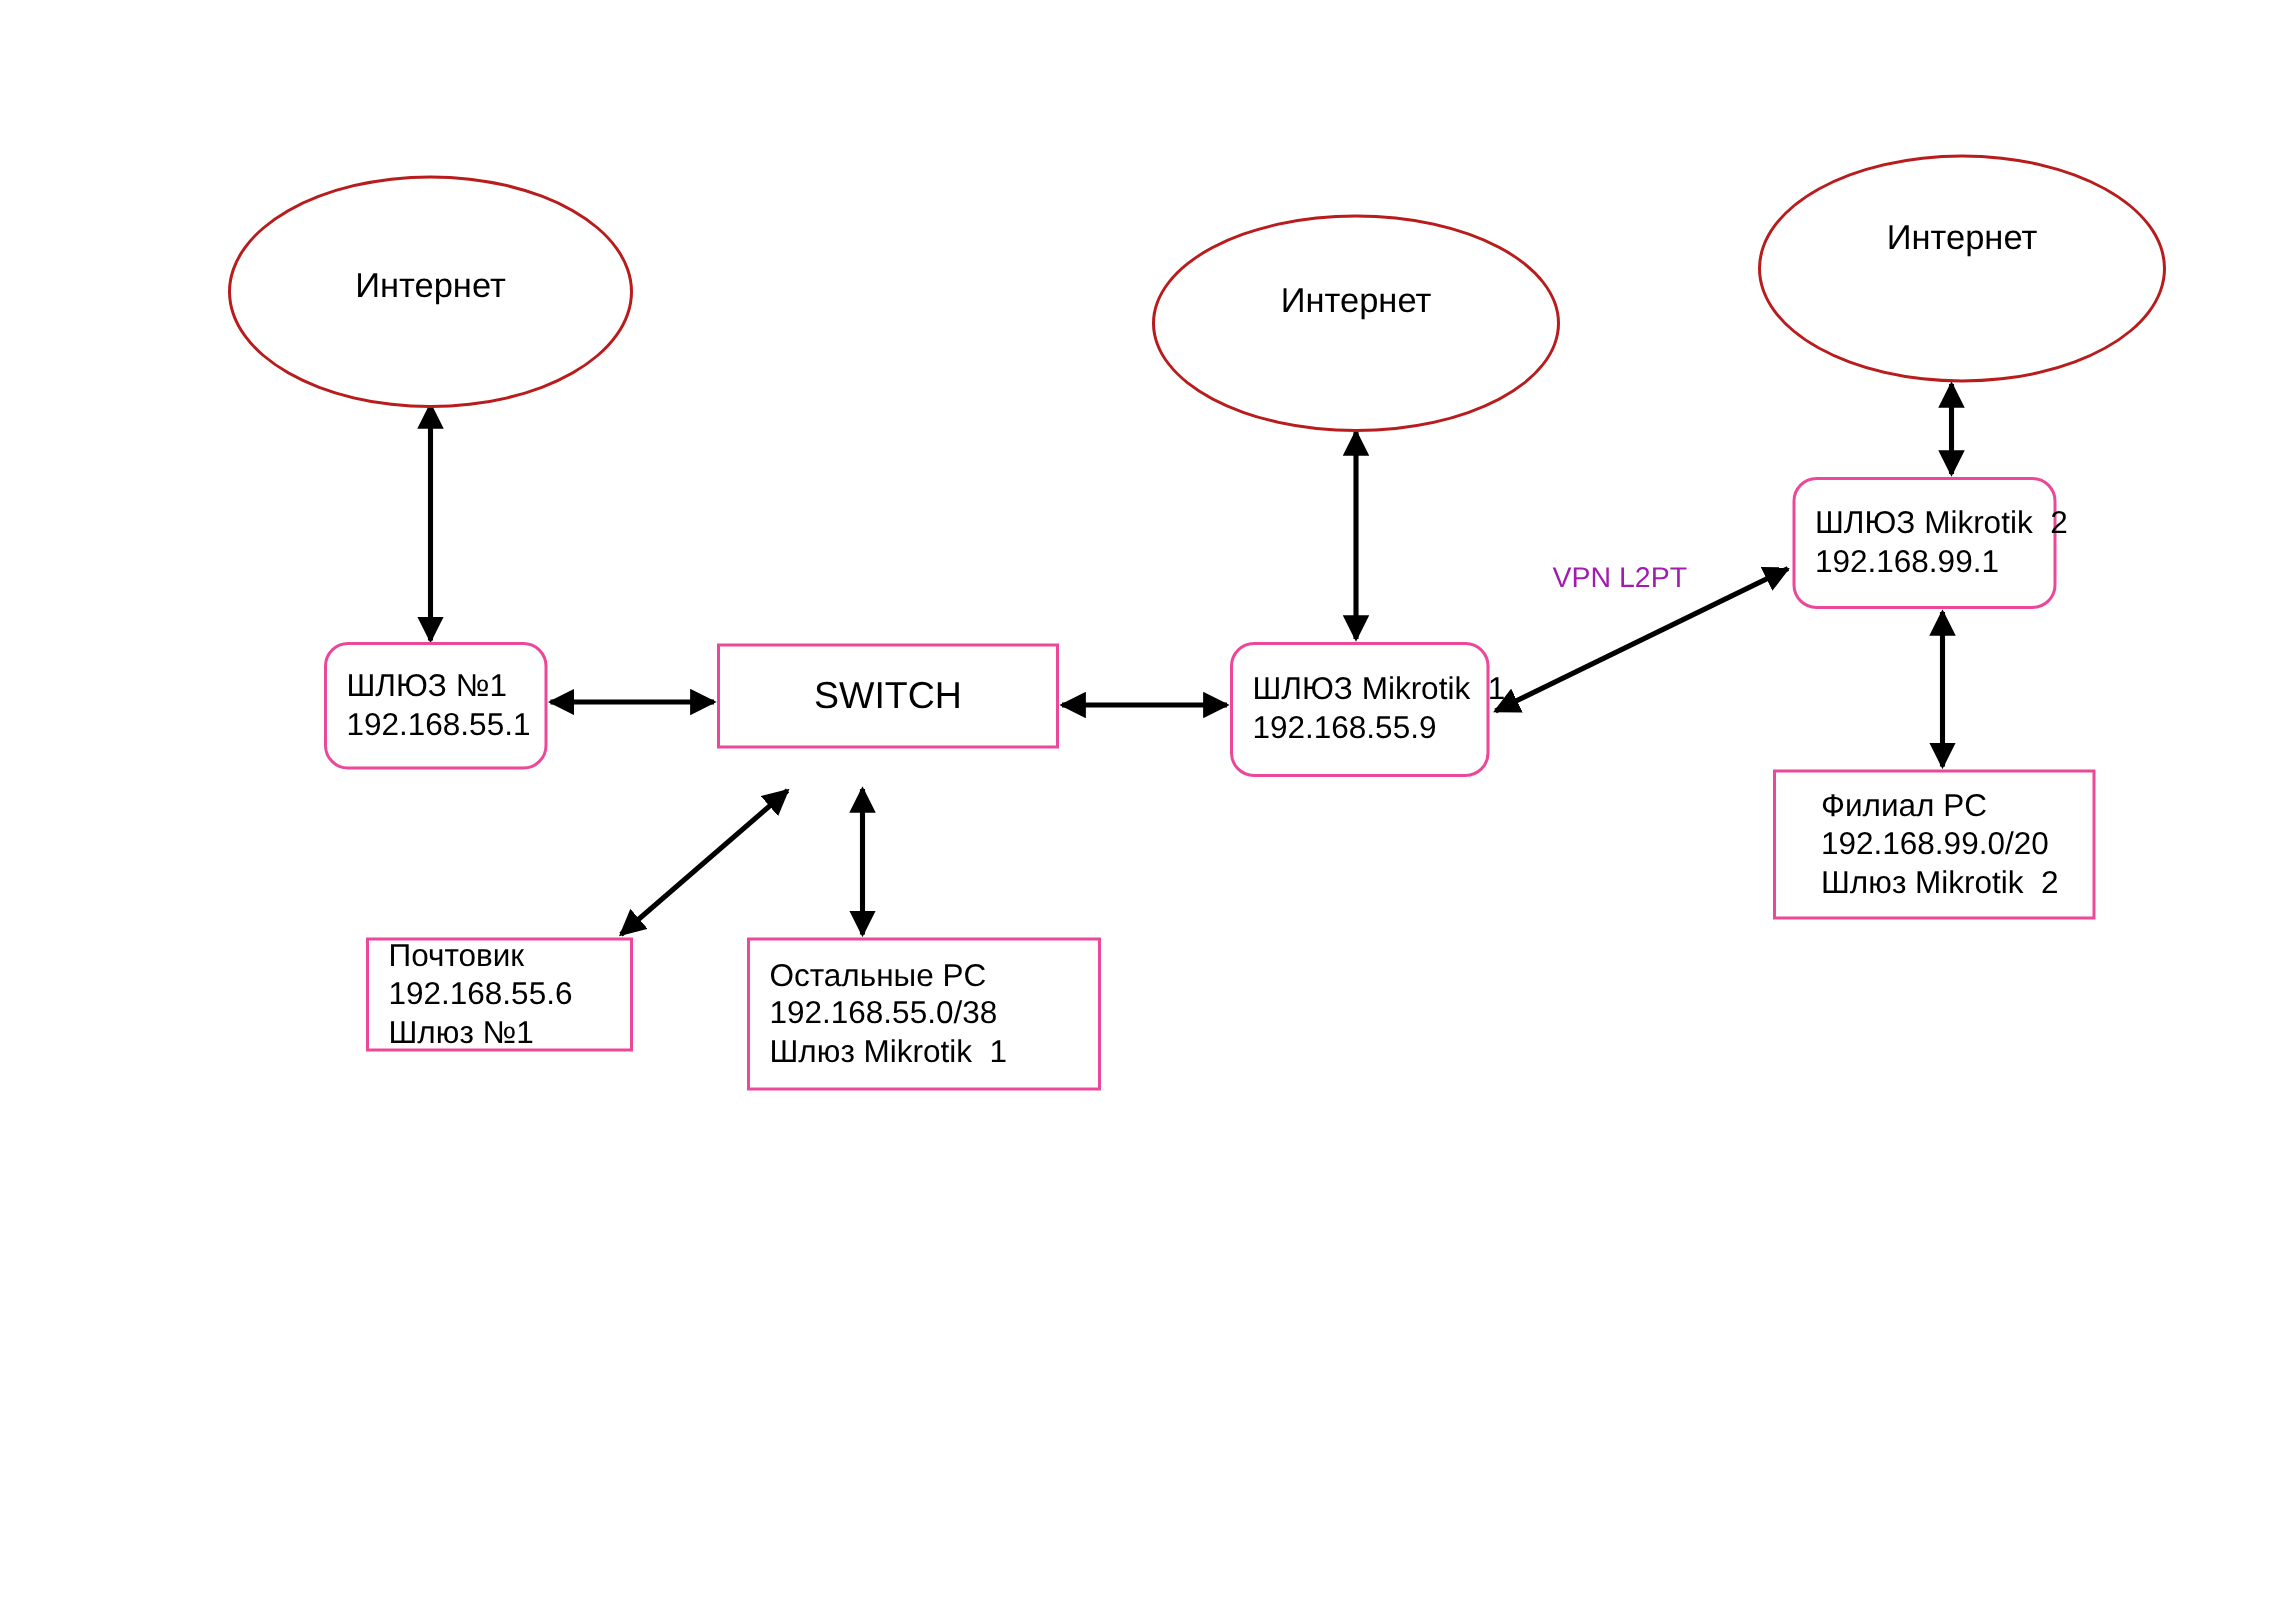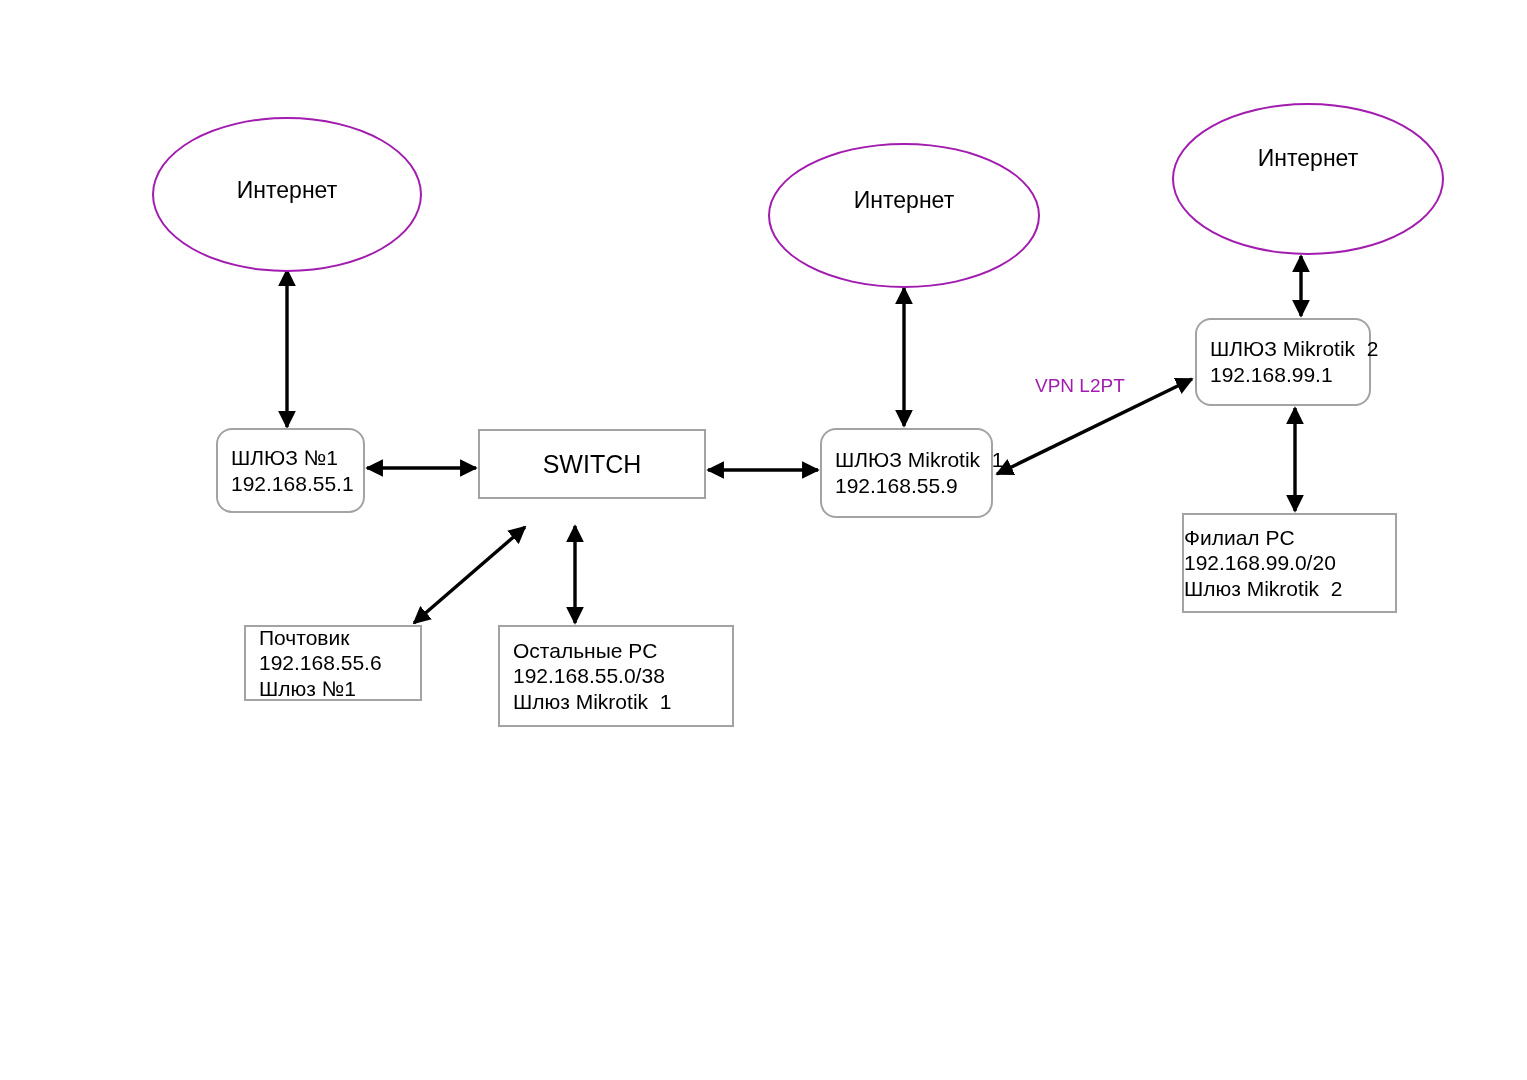--- a/index.html
+++ b/index.html
@@ -23,52 +23,53 @@
     left: 0;
     top: 0;
     width: 1527px;
     height: 1080px;
     pointer-events: none;
   }
   .node {
     position: absolute;
     box-sizing: border-box;
     background: #ffffff;
-    border: 2px solid #a3a3a3;
+    border: 2px solid #ec4899;
     display: flex;
     flex-direction: column;
     justify-content: center;
   }
   .node.rounded {
     border-radius: 16px;
   }
   .node .line {
     white-space: pre;
     line-height: 1.22;
     font-size: 21px;
   }
   .node.left-text .line {
     text-align: left;
     padding-left: 13px;
   }
   .node.indent-text .line {
     text-align: left;
+    padding-left: 30px;
   }
   .node.center-text .line {
     text-align: center;
   }
   .node.switch-node .line {
     font-size: 25px;
     line-height: 1.3;
   }
   .cloud {
     position: absolute;
     box-sizing: border-box;
     background: #ffffff;
-    border: 2px solid #a21caf;
+    border: 2px solid #b91c1c;
     border-radius: 50%;
     display: flex;
     justify-content: center;
   }
   .cloud .line {
     font-size: 23px;
     white-space: pre;
   }
   .edge-label {
     position: absolute;

